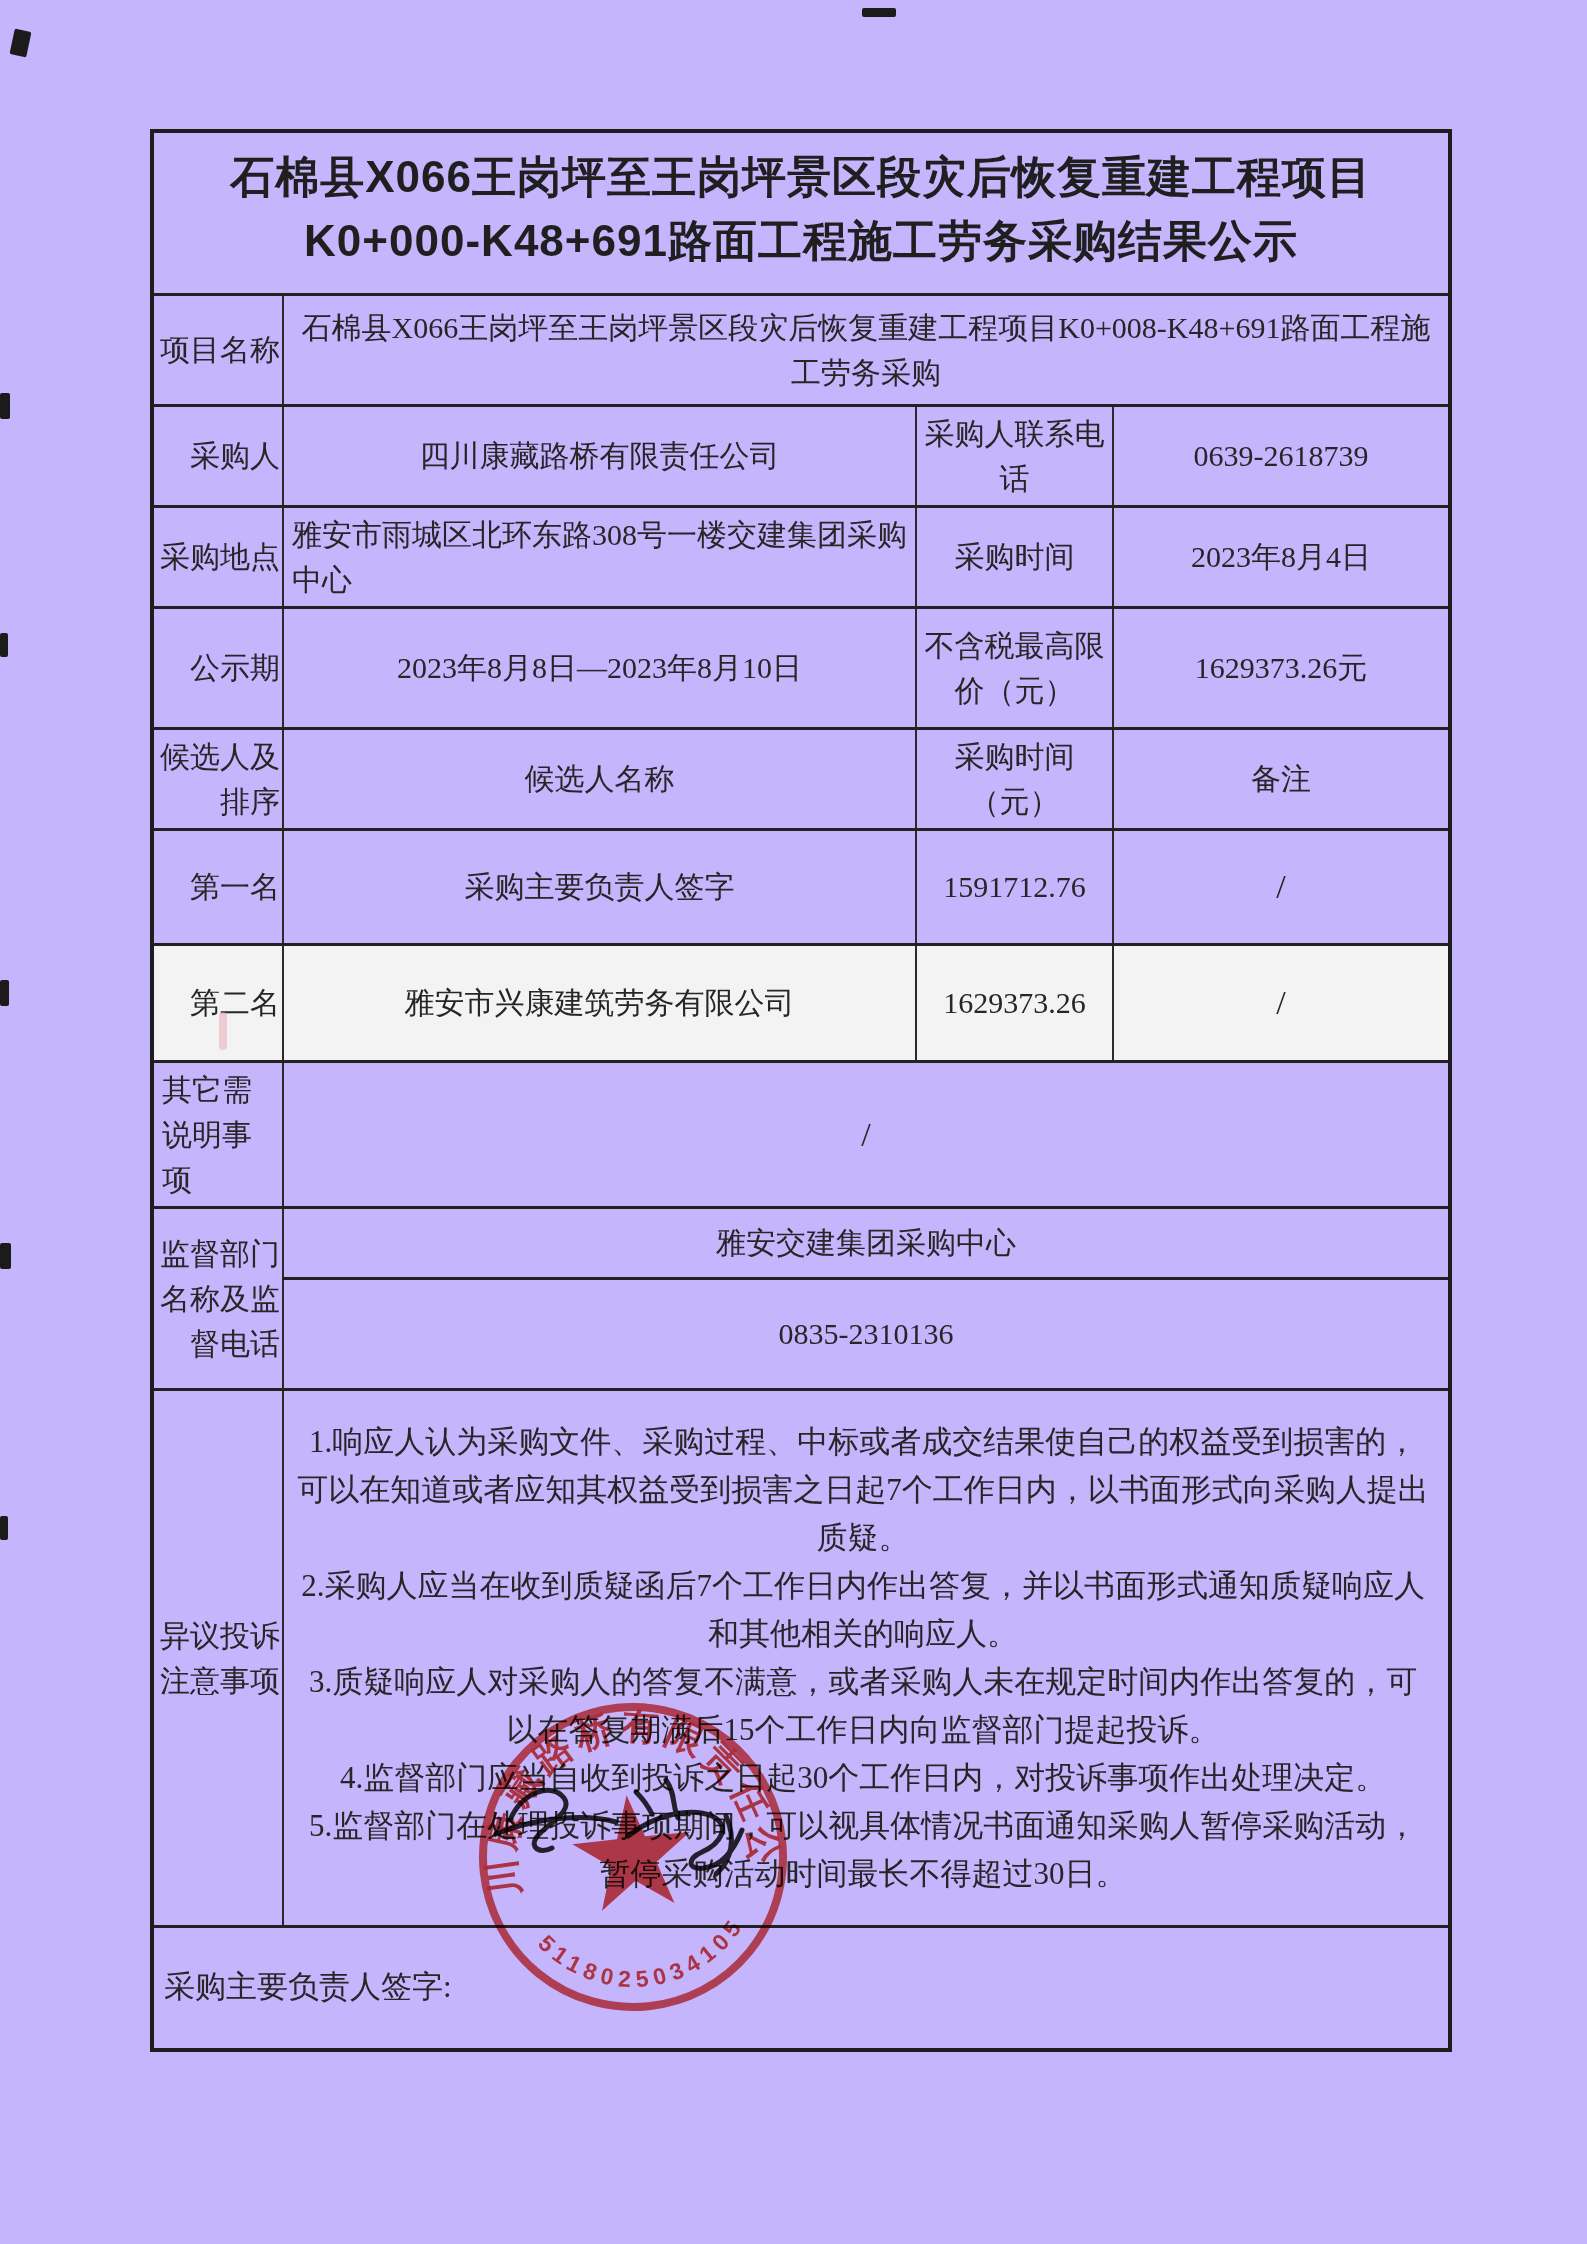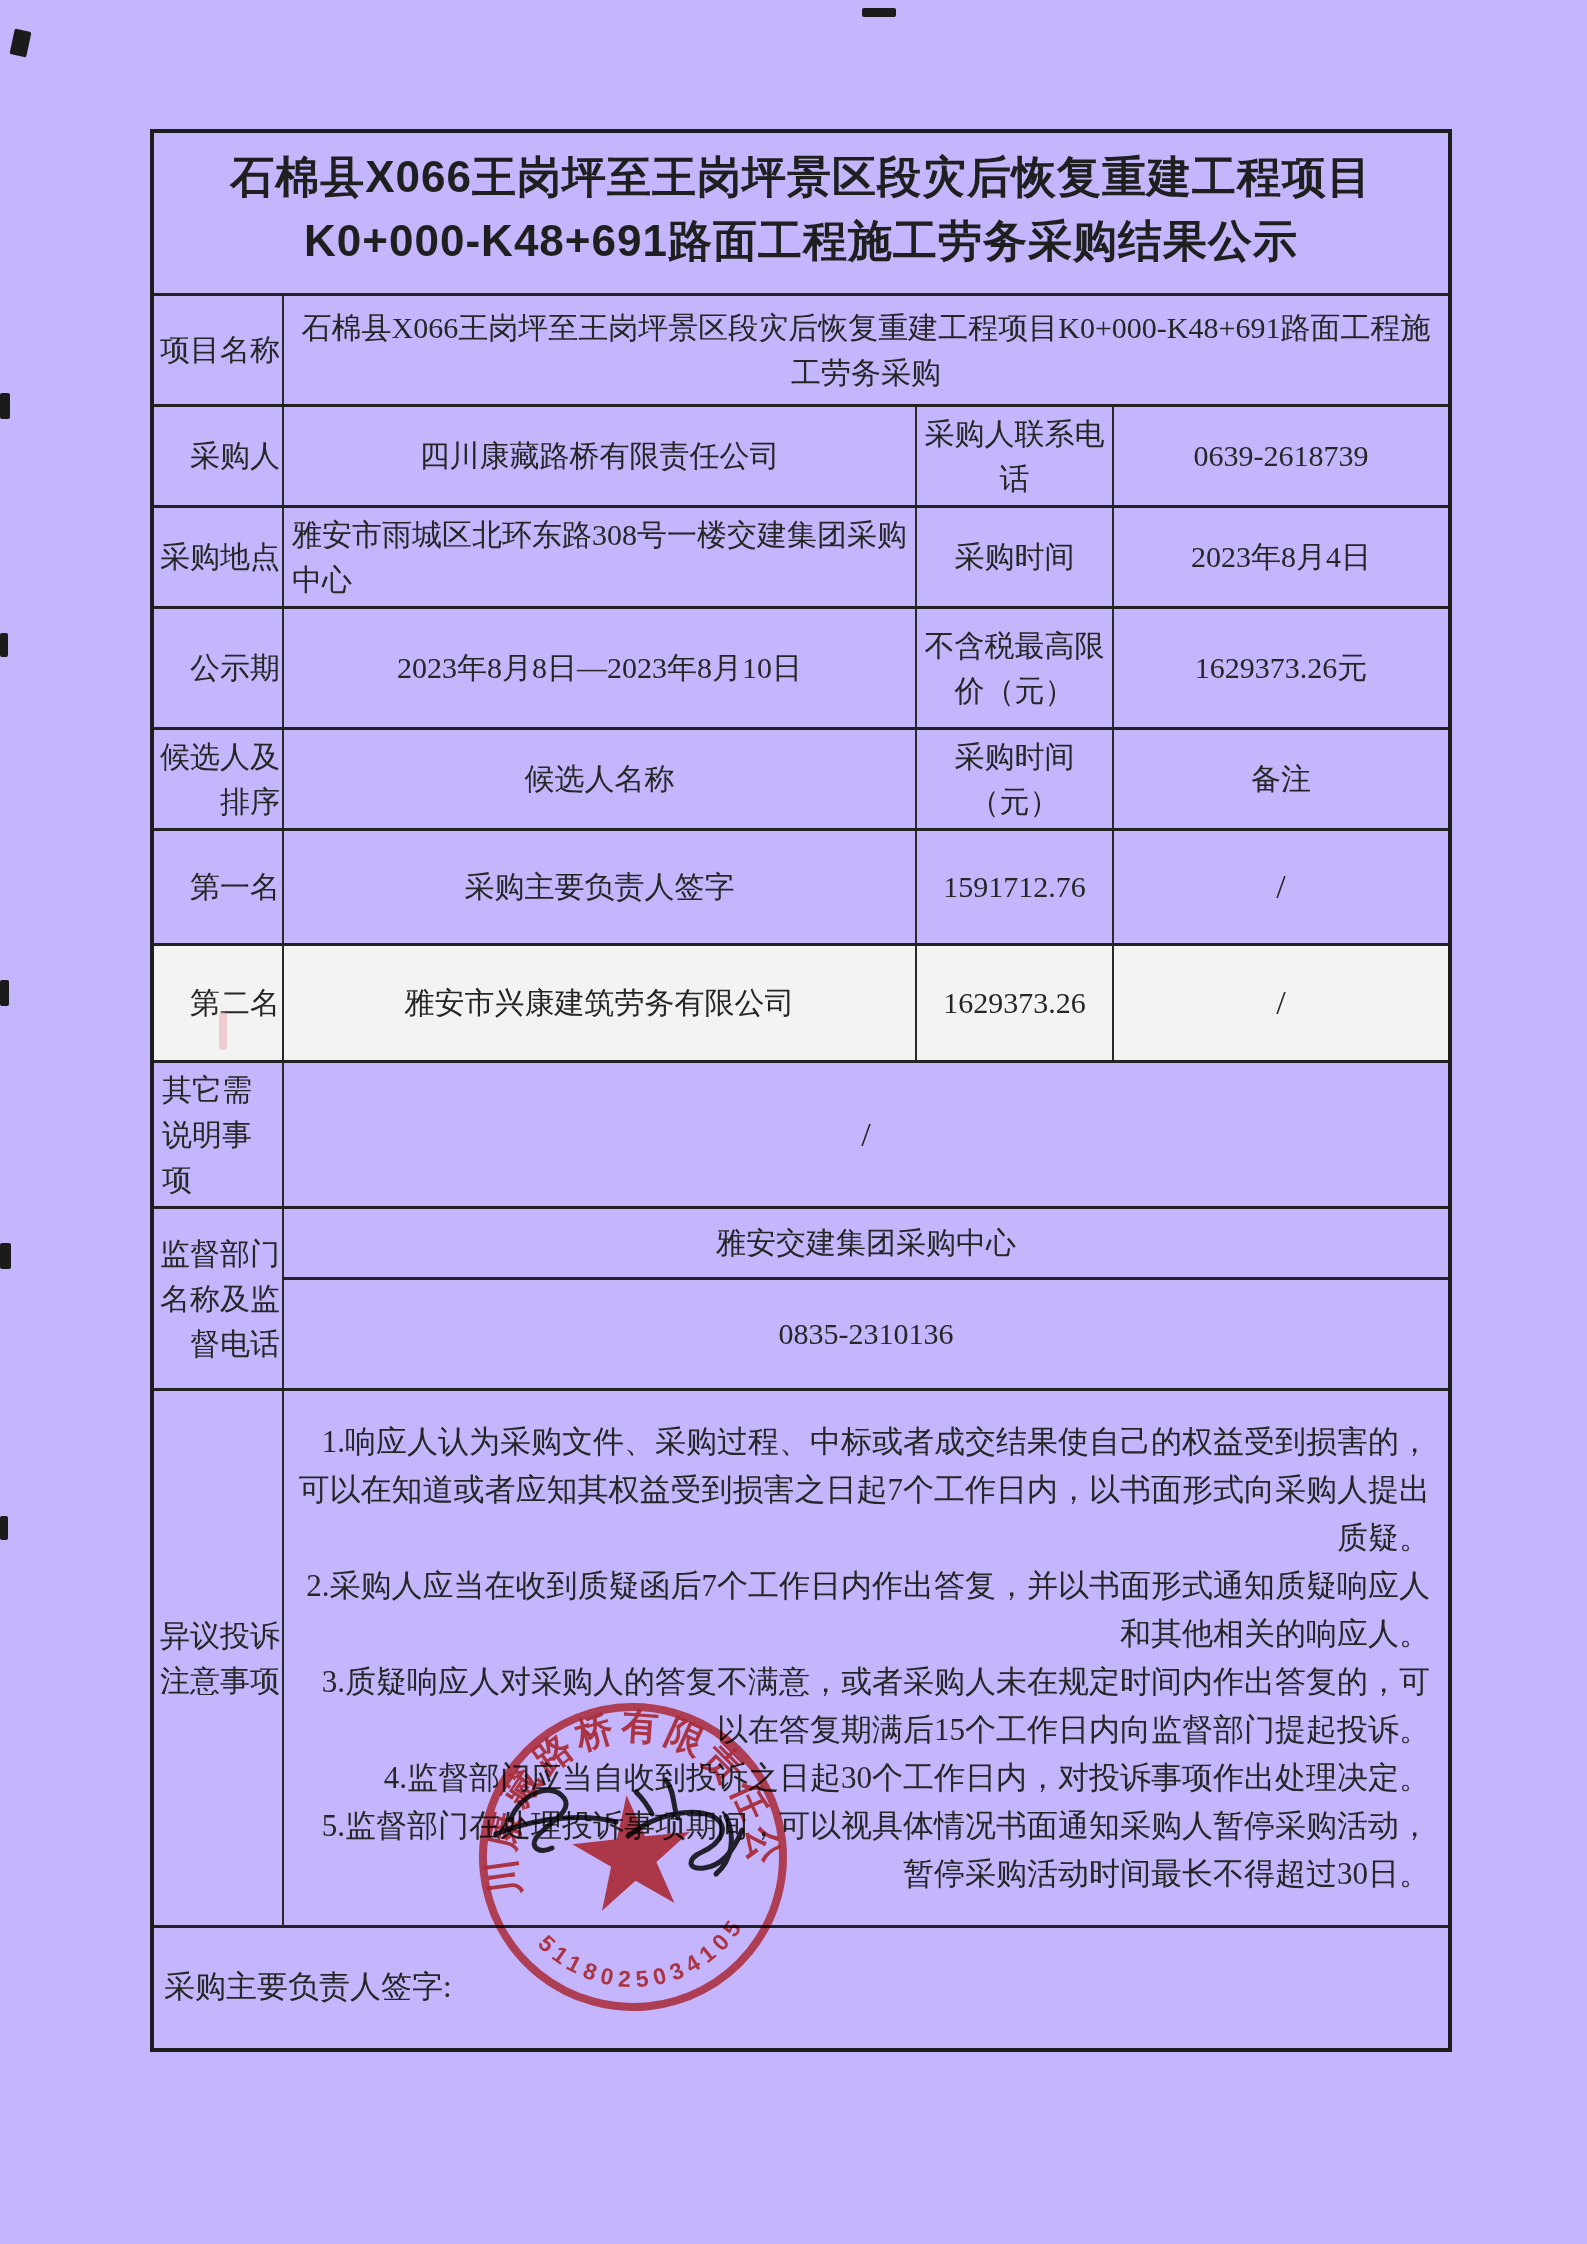--- a/index.html
+++ b/index.html
@@ -52,21 +52,21 @@
   .row-publicity td{height:110px;}
   .row-candhd td{height:80px;}
   .row-first td{height:104px;}
   .row-second td{height:106px;background:#f3f3f4;}
   .row-other td{height:66px;}
   .row-supname td{height:60px;}
   .row-supphone td{height:100px;}
   .row-objection td{height:506px;}
   .row-sign td{height:112px;}
   .notice-cell{
-    text-align:right;
+    text-align:center;
     font-size:31px;
     padding:14px 18px 14px 12px;
     vertical-align:middle;
   }
   .notice-cell .item{line-height:48px;}
   .sign-cell{text-align:left;font-size:31px;padding-left:10px;}
   .slash{font-size:34px;}
   
   .stamp{
     position:absolute;left:433px;top:1657px;width:400px;height:400px;
@@ -108,21 +108,21 @@
         <col style="width:197px">
         <col style="width:337px">
     </colgroup>
     <tbody>
       <tr class="row-title">
         <td colspan="4" class="title-cell">石棉县X066王岗坪至王岗坪景区段灾后恢复重建工程项目K0+000-K48+691路面工程施工劳务采购结果公示</td>
       </tr>
 
       <tr class="row-project">
         <td class="label-cell">项目名称</td>
-        <td colspan="3">石棉县X066王岗坪至王岗坪景区段灾后恢复重建工程项目K0+000-K48+691路面工程施工劳务采购</td>
+        <td colspan="3">石棉县X066王岗坪至王岗坪景区段灾后恢复重建工程项目K0+008-K48+691路面工程施工劳务采购</td>
       </tr>
 
       <tr class="row-buyer">
         <td class="label-cell">采购人</td>
         <td>四川康藏路桥有限责任公司</td>
         <td class="hd-narrow"><span>采购人联系电话</span></td>
         <td>0639-2618739</td>
       </tr>
 
       <tr class="row-location">

